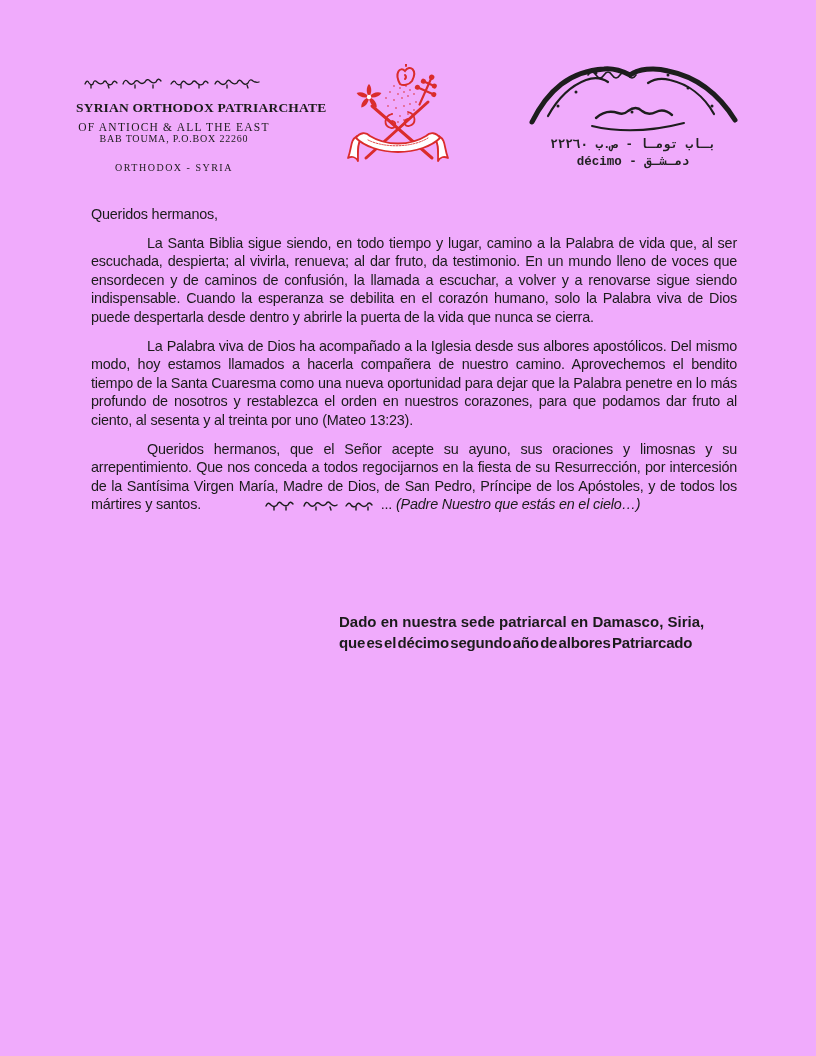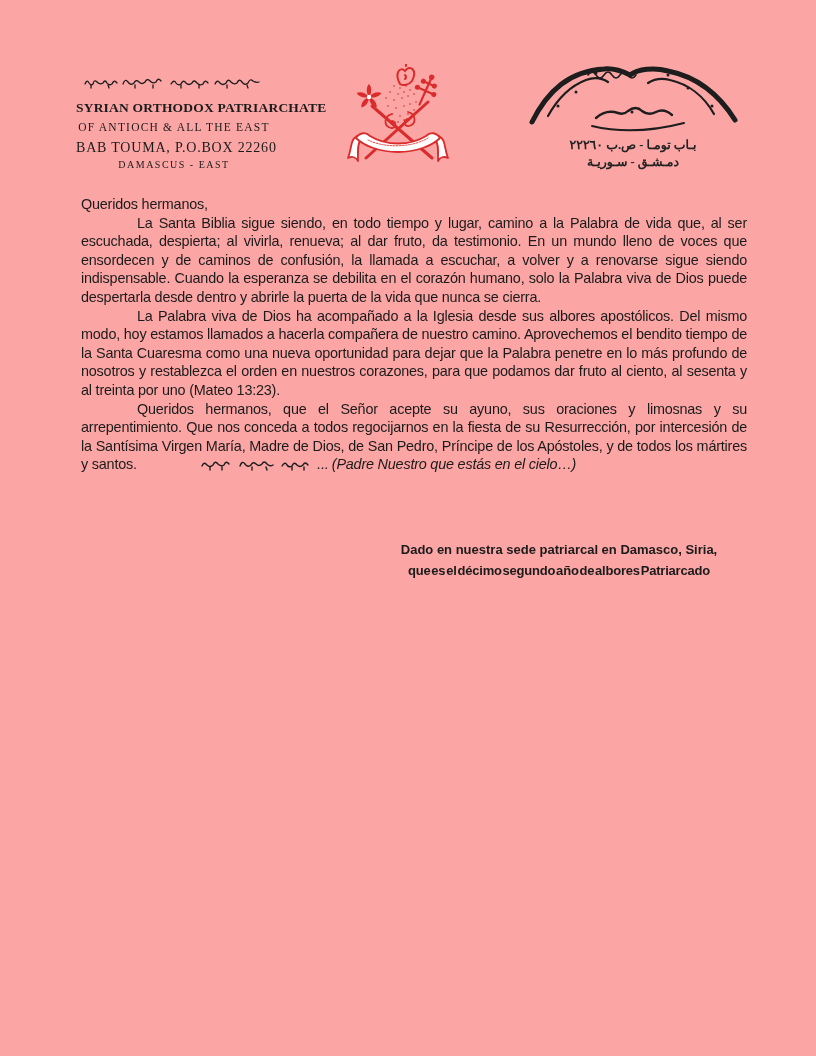--- a/index.html
+++ b/index.html
@@ -1,59 +1,59 @@
 <!DOCTYPE html>
 <html><head>
 <meta charset="utf-8">
 <style>
   html,body{margin:0;padding:0;background:#ffffff;}
   .page{
     position:relative;
     width:816px;height:1056px;
-    background:#fca5a5;
+    background:#f0abfc;
     font-family:"Liberation Sans",sans-serif;
     color:#1b1b1b;
     overflow:hidden;
   }
   
   .lh-left{
     position:absolute;left:76px;top:76px;width:196px;
     text-align:center;
     font-family:"Liberation Serif",serif;
   }
   .syriac-line{height:15px;margin-bottom:9px;}
   .syriac-line svg{display:block;margin:0 auto;}
   .org-name{font-size:13.5px;font-weight:bold;letter-spacing:.2px;margin-bottom:5px;white-space:nowrap;}
-  .org-sub{font-size:11.5px;letter-spacing:1.2px;margin-bottom:7px;white-space:nowrap;}
-  .org-addr{font-size:14px;letter-spacing:.8px;margin-bottom:3px;white-space:nowrap;}
+  .org-sub{font-size:11.5px;letter-spacing:1.2px;white-space:nowrap;}
+  .org-addr{font-size:10px;letter-spacing:.8px;margin-bottom:18px;white-space:nowrap;}
   .org-city{font-size:10px;letter-spacing:1.5px;white-space:nowrap;}
   .lh-emblem{position:absolute;left:342px;top:64px;width:114px;height:106px;}
   .lh-right{position:absolute;left:512px;top:60px;width:242px;text-align:center;}
   .calligraphy{height:76px;margin-bottom:1px;}
   .ar-line{
-    font-family:Liberation Serif, serif;
+    font-family:Liberation Mono, monospace;
     font-size:12.5px;font-weight:bold;color:#222;
     direction:rtl;line-height:17px;white-space:nowrap;
   }
   
   .body{
     position:absolute;left:81px;top:195px;width:666px;
     font-size:14.4px;line-height:18.6px;letter-spacing:-0.2px;
   }
-  .body p{margin:0;text-align:justify;}
+  .body p{margin:10px;text-align:justify;}
   .greeting{margin-bottom:9px;text-align:left !important;}
   .indent{text-indent:56px;}
   .p3{margin-top:9px;}
   .p3 em{font-style:italic;}
   .syriac-inline{display:inline-block;vertical-align:-2px;margin:0 1px;}
   
   .dateline{
-    margin-top:63px;margin-left:258px;width:440px;
-    text-align:center;font-weight:bold;
-    font-size:13px;line-height:21px;letter-spacing:0;
+    margin-top:95px;margin-left:258px;width:440px;
+    font-weight:bold;
+    font-size:15px;line-height:21px;letter-spacing:0;
   }
   .condensed{word-spacing:-2.6px;letter-spacing:-0.2px;}
   
   .ink{stroke:#1d1d1d;fill:none;stroke-linecap:round;}
   .red{stroke:#da2c2c;fill:none;stroke-linecap:round;}
 </style>
 </head>
 <body>
 
 <div class="page">
@@ -71,21 +71,21 @@
             <path d="M90 8 q3 -5 5 -1 q2 3 5 1 q2 -5 5 -1 q3 3 6 0 q2 -4 5 0 q3 3 6 1 q2 -5 5 -1"></path>
             <path d="M100 9 l0 3 M118 9 l0 3"></path>
             <path d="M134 8 q2 -5 5 -1 q3 3 6 0 q2 -5 5 -1 q3 3 6 1 q2 -5 5 -1 q3 4 6 1 q2 -5 5 -2 q3 2 6 1"></path>
             <path d="M146 9 l0 3 M166 9 l1 3"></path>
           </g>
         </svg>
       </div>
       <div class="org-name">SYRIAN ORTHODOX PATRIARCHATE</div>
       <div class="org-sub">OF ANTIOCH &amp; ALL THE EAST</div>
       <div class="org-addr">BAB TOUMA, P.O.BOX 22260</div>
-      <div class="org-city">DAMASCUS - EAST</div>
+      <div class="org-city">ORTHODOX - SYRIA</div>
     </div>
 
     <div class="lh-emblem">
       <svg width="114" height="106" viewBox="0 0 114 106">
 
         <g class="red" stroke-width="3">
           <path d="M30 42 L90 94"></path>
           <path d="M86 38 L24 94"></path>
         </g>
 
@@ -174,21 +174,21 @@
               <circle cx="120" cy="11" r="1.5"></circle>
             <circle cx="152" cy="15" r="1.5"></circle>
               <circle cx="172" cy="28" r="1.5"></circle>
               <circle cx="42" cy="46" r="1.5"></circle>
             <circle cx="196" cy="46" r="1.5"></circle>
               <circle cx="116" cy="52" r="1.5"></circle>
           </g>
         </svg>
       </div>
       <div class="ar-line">بـاب تومـا - ص.ب ٢٢٢٦٠</div>
-      <div class="ar-line">دمـشـق - سـوريـة</div>
+      <div class="ar-line">دمـشـق - décimo</div>
     </div>
   </div>
 
   <div class="body">
     <p class="greeting">Queridos hermanos,</p>
 
     <p class="indent">La Santa Biblia sigue siendo, en todo tiempo y lugar, camino a la Palabra de vida que, al ser escuchada, despierta; al vivirla, renueva; al dar fruto, da testimonio. En un mundo lleno de voces que ensordecen y de caminos de confusión, la llamada a escuchar, a volver y a renovarse sigue siendo indispensable. Cuando la esperanza se debilita en el corazón humano, solo la Palabra viva de Dios puede despertarla desde dentro y abrirle la puerta de la vida que nunca se cierra.</p>
 
     <p class="indent">La Palabra viva de Dios ha acompañado a la Iglesia desde sus albores apostólicos. Del mismo modo, hoy estamos llamados a hacerla compañera de nuestro camino. Aprovechemos el bendito tiempo de la Santa Cuaresma como una nueva oportunidad para dejar que la Palabra penetre en lo más profundo de nosotros y restablezca el orden en nuestros corazones, para que podamos dar fruto al ciento, al sesenta y al treinta por uno (Mateo 13:23).</p>
 

